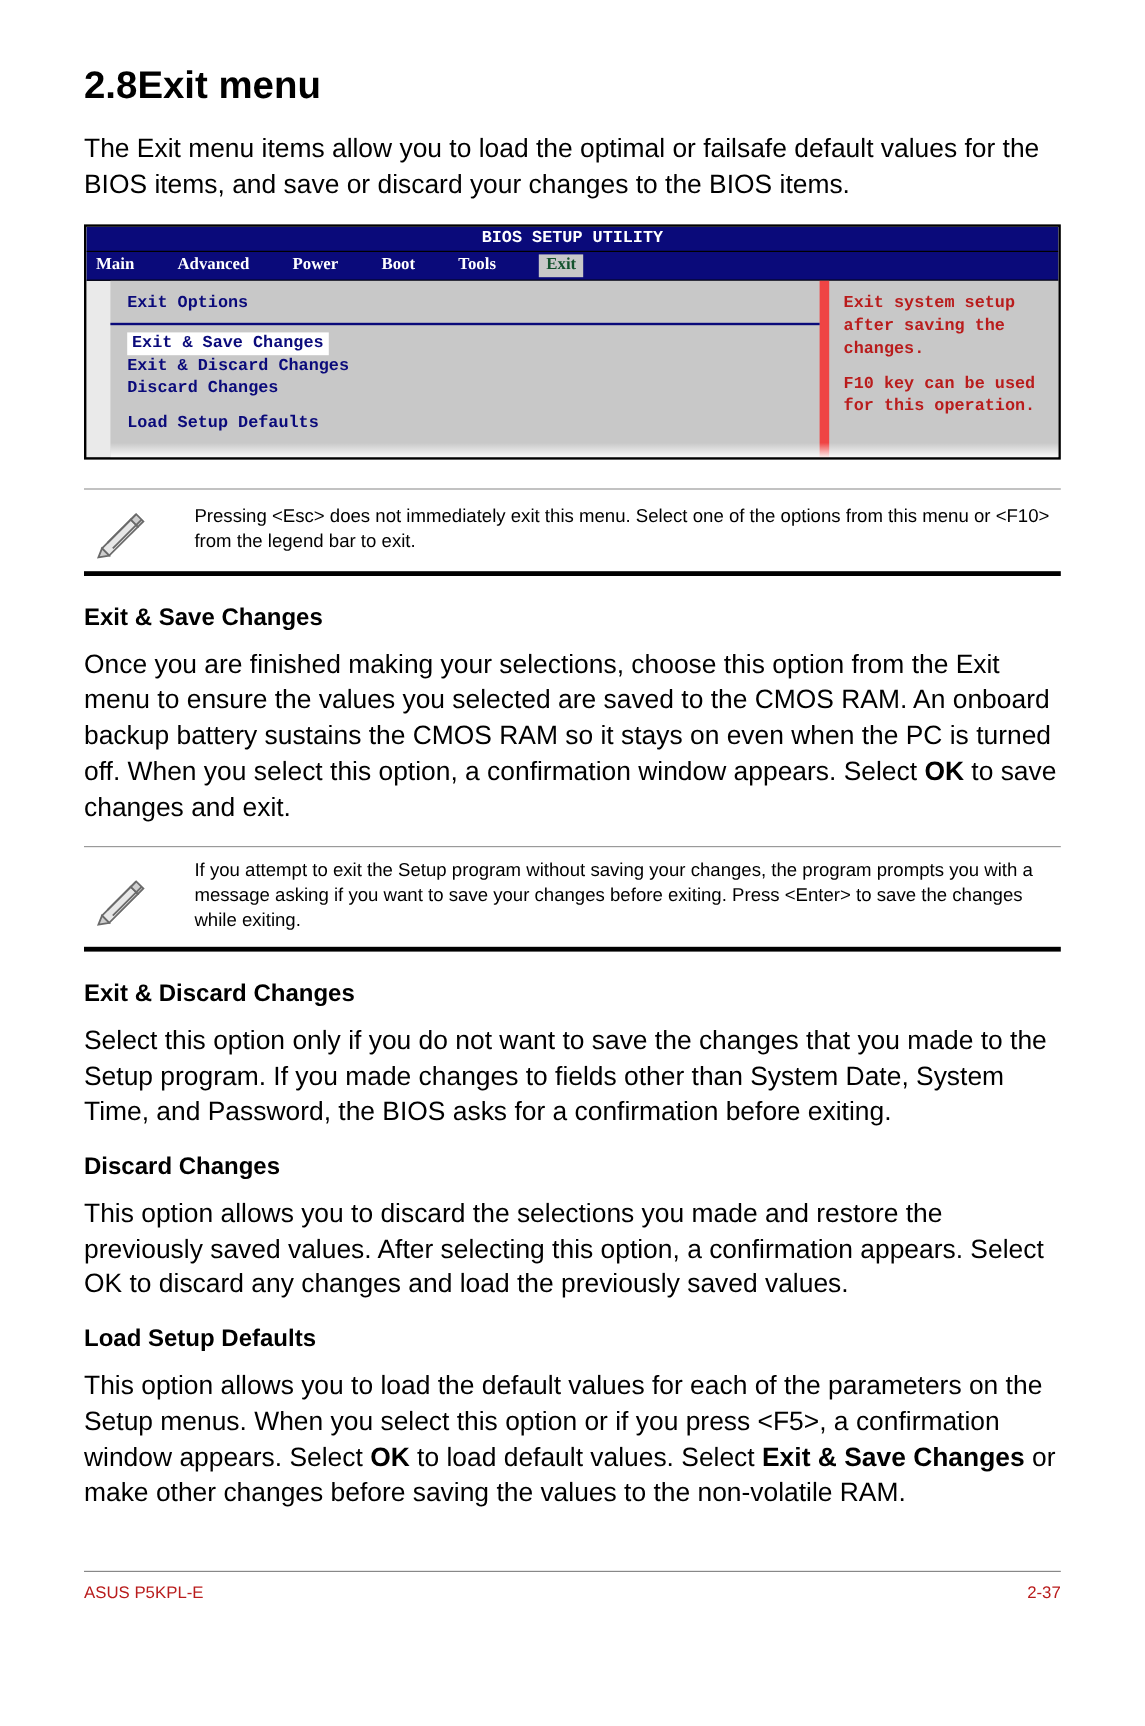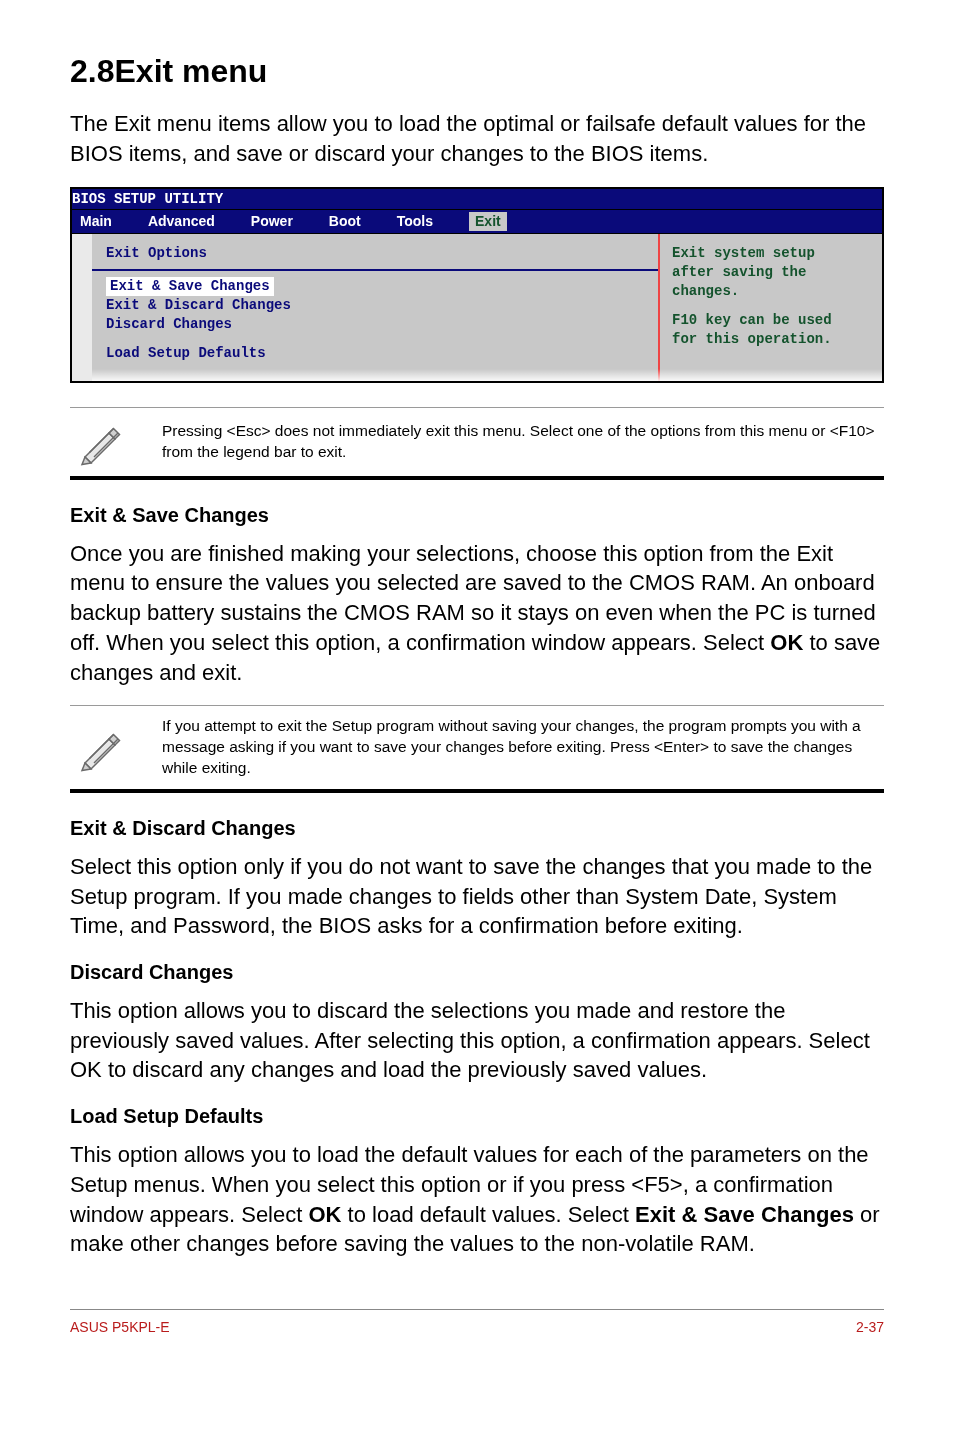--- a/index.html
+++ b/index.html
@@ -30,29 +30,29 @@
     border: 2px solid #000;
     background: #eaeaea;
     overflow: hidden;
     position: relative;
   }
   .bios-title {
     background: #0a0a7a;
     color: #fff;
     font-family: "Courier New", monospace;
     font-weight: bold;
-    text-align: left;
+    text-align: center;
     padding: 1px 0;
     font-size: 14px;
     border-bottom: 1px solid #000;
   }
   .bios-tabs {
     background: #0a0a7a;
     color: #fff;
-    font-family: Liberation Sans, sans-serif;
+    font-family: Liberation Serif, serif;
     font-weight: bold;
     padding: 2px 8px;
     font-size: 14px;
     display: flex;
     gap: 36px;
     border-bottom: 1px solid #000;
   }
   .bios-tabs .tab { color:#fff; }
   .bios-tabs .tab.active {
     background: #c8c8c8;
@@ -80,24 +80,24 @@
     margin: 6px -14px 6px -14px;
   }
   .bios-left .item { padding: 0 0; }
   .bios-left .item.selected {
     background: #fff;
     color: #0a0a7a;
     display: inline-block;
     padding: 0 4px;
   }
   .bios-right {
-    width: 224px;
-    border-left: 2px solid #ef4444;
+    width: 199px;
+    border-left: 8px solid #ef4444;
     padding: 10px 12px 18px 12px;
-    color: #14532d;
+    color: #b91c1c;
   }
   .bios-fade {
     position: absolute; left:0; right:0; bottom:0; height:12px;
     background: linear-gradient(to bottom, rgba(200,200,200,0), rgba(255,255,255,0.9));
     pointer-events:none;
   }
 
   .note-block {
     display: flex;
     align-items: center;

